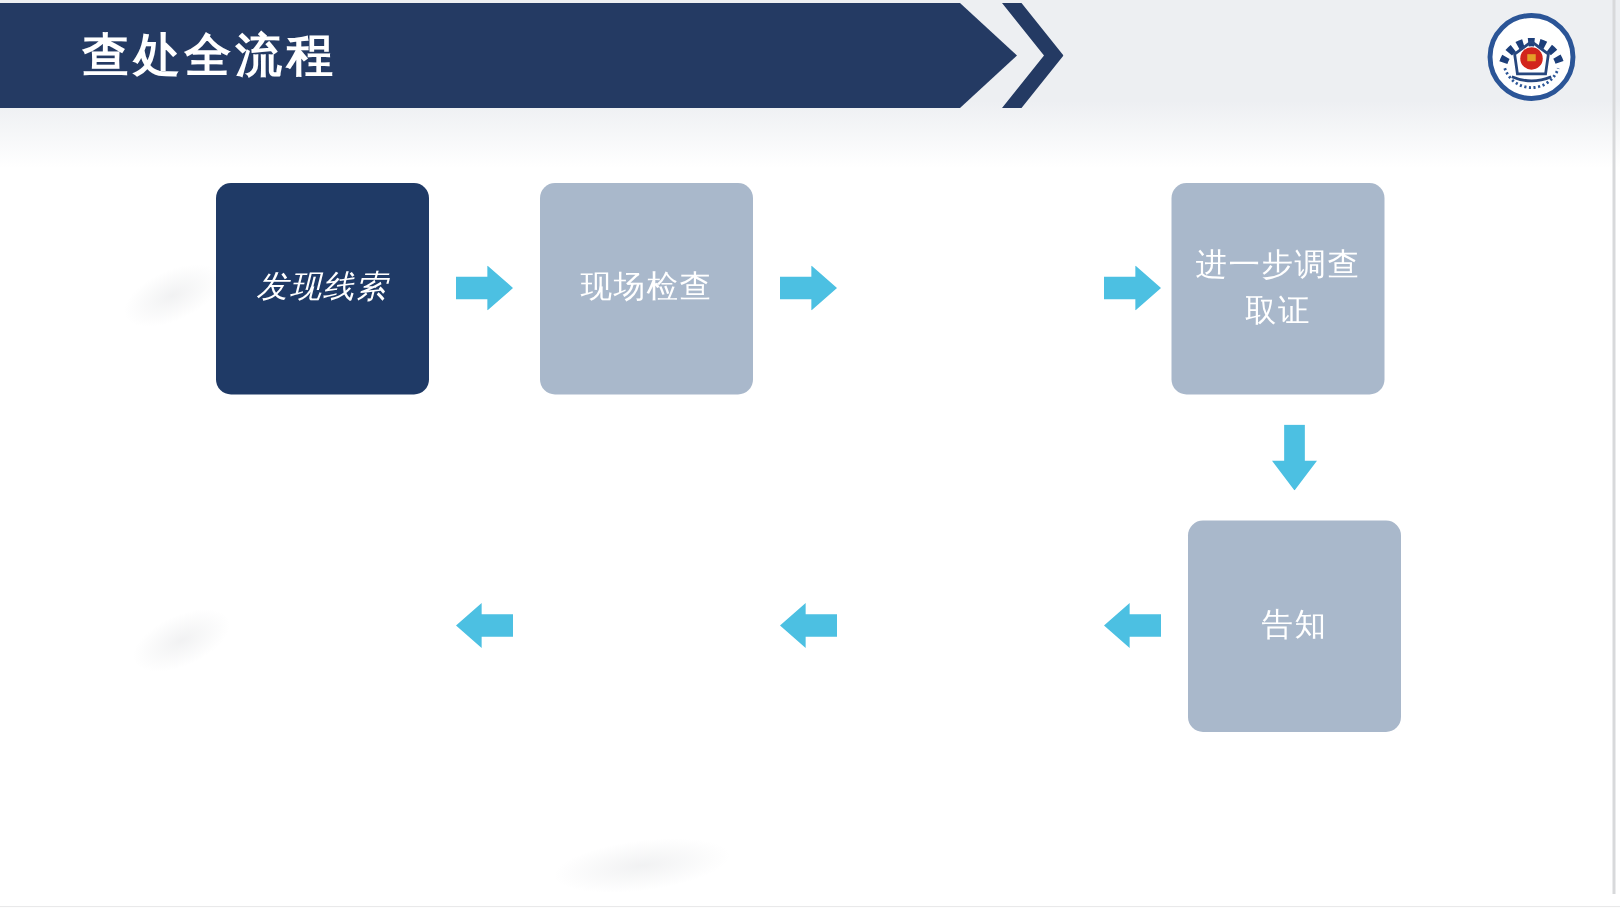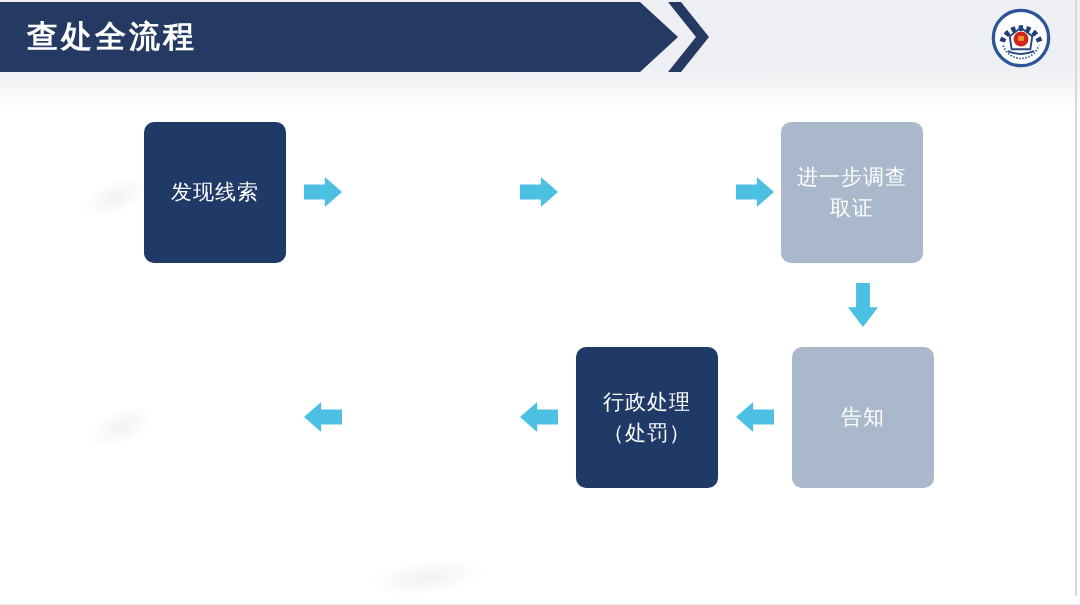--- a/index.html
+++ b/index.html
@@ -20,32 +20,32 @@
     background:linear-gradient(180deg,var(--top-band) 0%,var(--top-band) 60%,#ffffff 100%);}
 
   
   .right-border{position:absolute;top:0;right:3px;width:2px;height:596px;background:var(--border-line);}
   .bottom-edge{position:absolute;bottom:0;left:0;width:1080px;height:1px;background:#e9e9ea;}
 
   
   .title-bar{position:absolute;top:2px;left:0;width:678px;height:70px;background:var(--header-bar);
     clip-path:polygon(0 0,640px 0,678px 35px,640px 70px,0 70px);
     display:flex;align-items:center;}
-  .title-bar h1{color:#fff;font-size:31px;font-weight:bold;letter-spacing:3px;padding-left:27px;white-space:nowrap;}
+  .title-bar h1{color:#fff;font-size:31px;font-weight:bold;letter-spacing:3px;padding-left:55px;white-space:nowrap;}
   .chevron-band{position:absolute;top:2px;left:0;width:712px;height:70px;background:var(--header-bar);
     clip-path:polygon(668px 0,681px 0,709px 35px,681px 70px,668px 70px,696px 35px);}
 
   
   .badge{position:absolute;top:8px;left:991px;width:60px;height:60px;}
 
   
   .box{position:absolute;width:142px;height:141px;border-radius:10px;
     display:flex;align-items:center;justify-content:center;text-align:center;
     color:var(--box-text);font-size:21px;letter-spacing:1px;line-height:1.45;white-space:pre-line;}
-  .box.dark{background:var(--dark-box);}
+  .box.dark{background:var(--dark-box);font-style:italic;}
   .box.light{background:var(--light-box);}
 
   
   .arr{position:absolute;background:var(--arrow);}
   .arr.right{width:38px;height:30px;
     clip-path:polygon(0 25%,55% 25%,55% 0,100% 50%,55% 100%,55% 75%,0 75%);}
   .arr.left{width:38px;height:30px;
     clip-path:polygon(100% 25%,45% 25%,45% 0,0 50%,45% 100%,45% 75%,100% 75%);}
   .arr.down{width:30px;height:44px;
     clip-path:polygon(27% 0,73% 0,73% 55%,100% 55%,50% 100%,0 55%,27% 55%);}
@@ -81,27 +81,26 @@
       <path d="M 13 40 A 20 20 0 0 0 51 40" fill="none" stroke="#2b5597" stroke-width="2" stroke-dasharray="1.5 1.8"></path>
       <path d="M 20 30 L 32 21 L 44 30 L 42 44 L 22 44 Z" fill="none" stroke="#27477e" stroke-width="2"></path>
       <circle cx="32" cy="33" r="8" fill="#d2251c"></circle>
       <rect x="29" y="30" width="6" height="5" fill="#e8b52a" opacity="0.85"></rect>
       <path d="M 18 46 Q 32 52 46 46" fill="none" stroke="#27477e" stroke-width="2"></path>
     </svg>
   </div>
 
   <div class="box dark" style="left:144px;top:122px">发现线索</div>
   <div class="arr right" style="left:304px;top:177px"></div>
+  <div class="box light" style="left:360px;top:122px">现场检查</div>
   <div class="arr right" style="left:520px;top:177px"></div>
   <div class="arr right" style="left:736px;top:177px"></div>
   <div class="box light" style="left:781px;top:122px">进一步调查
 取证</div>
 
   <div class="arr down" style="left:848px;top:283px"></div>
 
   <div class="box light" style="left:792px;top:347px">告知</div>
   <div class="arr left" style="left:736px;top:402px"></div>
-  <div class="box dark" style="left:576px;top:347px">行政处理
-（处罚）</div>
   <div class="arr left" style="left:520px;top:402px"></div>
   <div class="arr left" style="left:304px;top:402px"></div>
 
 </div>
 
 </body></html>

